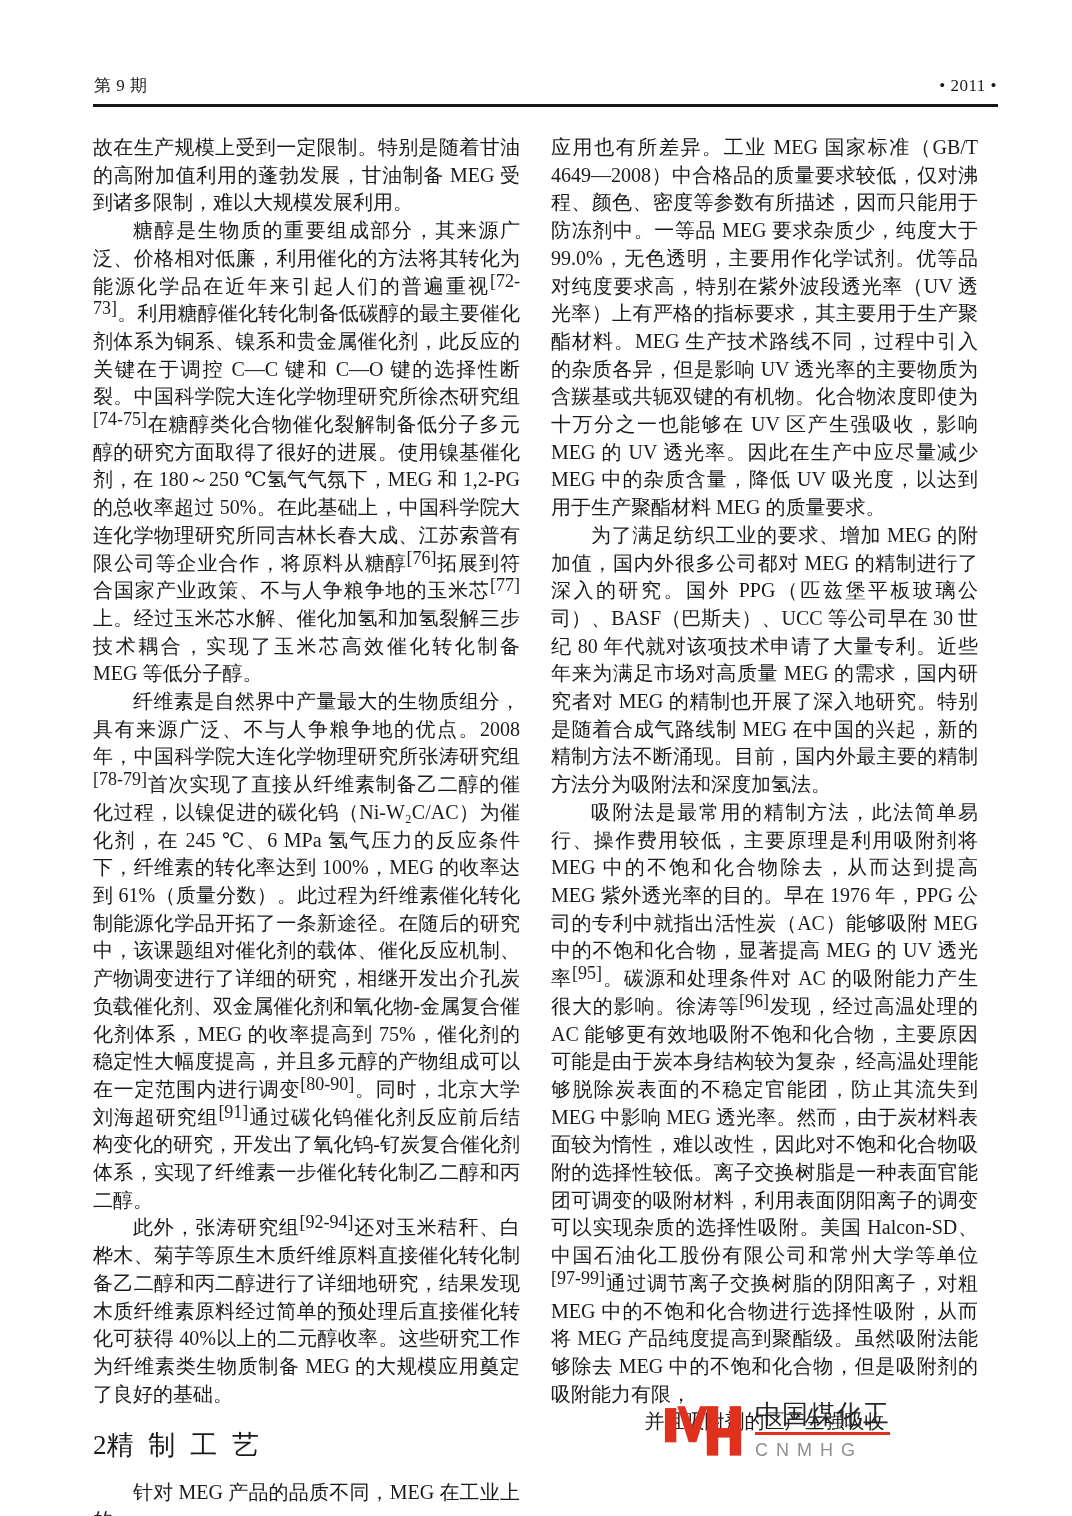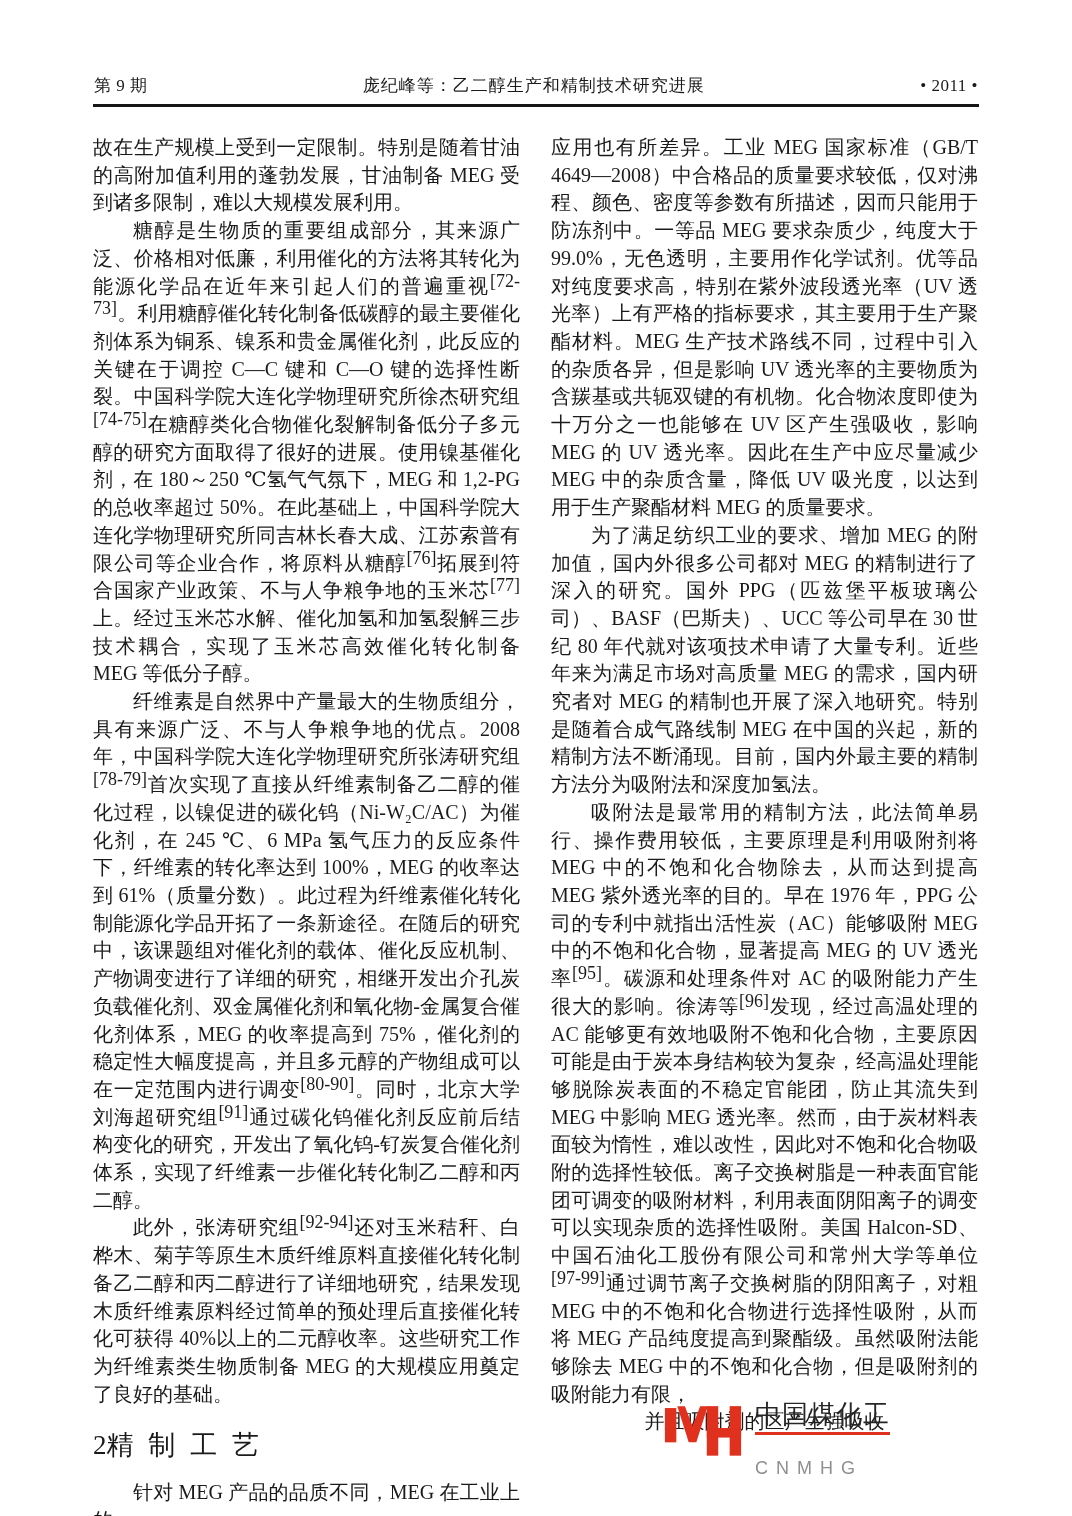--- a/index.html
+++ b/index.html
@@ -2,21 +2,21 @@
 <html><head>
 <meta charset="utf-8">
 <style>
   html,body { margin:0; padding:0; background:#ffffff; }
   .page {
     position:relative;
     width:1072px; height:1516px;
     margin:0 auto;
     background:#ffffff;
     box-sizing:border-box;
-    padding:74px 93px 0 93px;
+    padding:74px 74px 0 93px;
     font-family:"Liberation Serif","DejaVu Serif",serif;
     color:#1a1a1a;
     overflow:hidden;
   }
   .page-header {
     display:flex; justify-content:space-between; align-items:baseline;
     font-size:17px; letter-spacing:0.5px;
     padding:0 1px 7px 1px;
     border-bottom:3px solid #161616;
   }
@@ -62,31 +62,30 @@
     line-height:1.15;
     color:#262626;
     letter-spacing:1px;
     border-bottom:3px solid #e0301e;
     padding-bottom:2px;
   }
   .wm-en {
     font-size:18px;
     color:#8f8f8f;
     letter-spacing:8px;
-    margin-top:20px;
+    margin-top:2px;
   }
 </style>
 </head>
 <body>
 
 <div class="page">
 
   <header class="page-header">
     <span>第 9 期</span>
-    <span class="running-title">庞纪峰等：乙二醇生产和精制技术研究进展</span>
     <span>• 2011 •</span>
   </header>
 
   <main class="columns">
 
     <section class="col">
       <p>故在生产规模上受到一定限制。特别是随着甘油的高附加值利用的蓬勃发展，甘油制备 MEG 受到诸多限制，难以大规模发展利用。</p>
       <p class="indent">糖醇是生物质的重要组成部分，其来源广泛、价格相对低廉，利用催化的方法将其转化为能源化学品在近年来引起人们的普遍重视<sup class="ref">[72-73]</sup>。利用糖醇催化转化制备低碳醇的最主要催化剂体系为铜系、镍系和贵金属催化剂，此反应的关键在于调控 C—C 键和 C—O 键的选择性断裂。中国科学院大连化学物理研究所徐杰研究组<sup class="ref">[74-75]</sup>在糖醇类化合物催化裂解制备低分子多元醇的研究方面取得了很好的进展。使用镍基催化剂，在 180～250 ℃氢气气氛下，MEG 和 1,2-PG 的总收率超过 50%。在此基础上，中国科学院大连化学物理研究所同吉林长春大成、江苏索普有限公司等企业合作，将原料从糖醇<sup class="ref">[76]</sup>拓展到符合国家产业政策、不与人争粮争地的玉米芯<sup class="ref">[77]</sup>上。经过玉米芯水解、催化加氢和加氢裂解三步技术耦合，实现了玉米芯高效催化转化制备 MEG 等低分子醇。</p>
       <p class="indent">纤维素是自然界中产量最大的生物质组分，具有来源广泛、不与人争粮争地的优点。2008 年，中国科学院大连化学物理研究所张涛研究组<sup class="ref">[78-79]</sup>首次实现了直接从纤维素制备乙二醇的催化过程，以镍促进的碳化钨（Ni-W₂C/AC）为催化剂，在 245 ℃、6 MPa 氢气压力的反应条件下，纤维素的转化率达到 100%，MEG 的收率达到 61%（质量分数）。此过程为纤维素催化转化制能源化学品开拓了一条新途径。在随后的研究中，该课题组对催化剂的载体、催化反应机制、产物调变进行了详细的研究，相继开发出介孔炭负载催化剂、双金属催化剂和氧化物-金属复合催化剂体系，MEG 的收率提高到 75%，催化剂的稳定性大幅度提高，并且多元醇的产物组成可以在一定范围内进行调变<sup class="ref">[80-90]</sup>。同时，北京大学刘海超研究组<sup class="ref">[91]</sup>通过碳化钨催化剂反应前后结构变化的研究，开发出了氧化钨-钌炭复合催化剂体系，实现了纤维素一步催化转化制乙二醇和丙二醇。</p>
       <p class="indent">此外，张涛研究组<sup class="ref">[92-94]</sup>还对玉米秸秆、白桦木、菊芋等原生木质纤维原料直接催化转化制备乙二醇和丙二醇进行了详细地研究，结果发现木质纤维素原料经过简单的预处理后直接催化转化可获得 40%以上的二元醇收率。这些研究工作为纤维素类生物质制备 MEG 的大规模应用奠定了良好的基础。</p>

